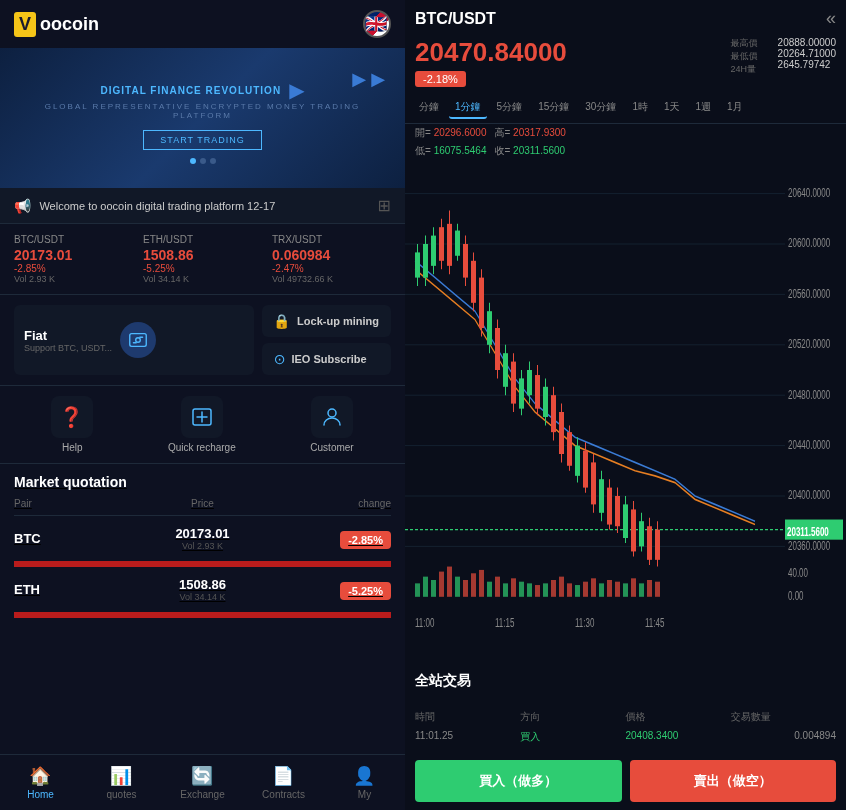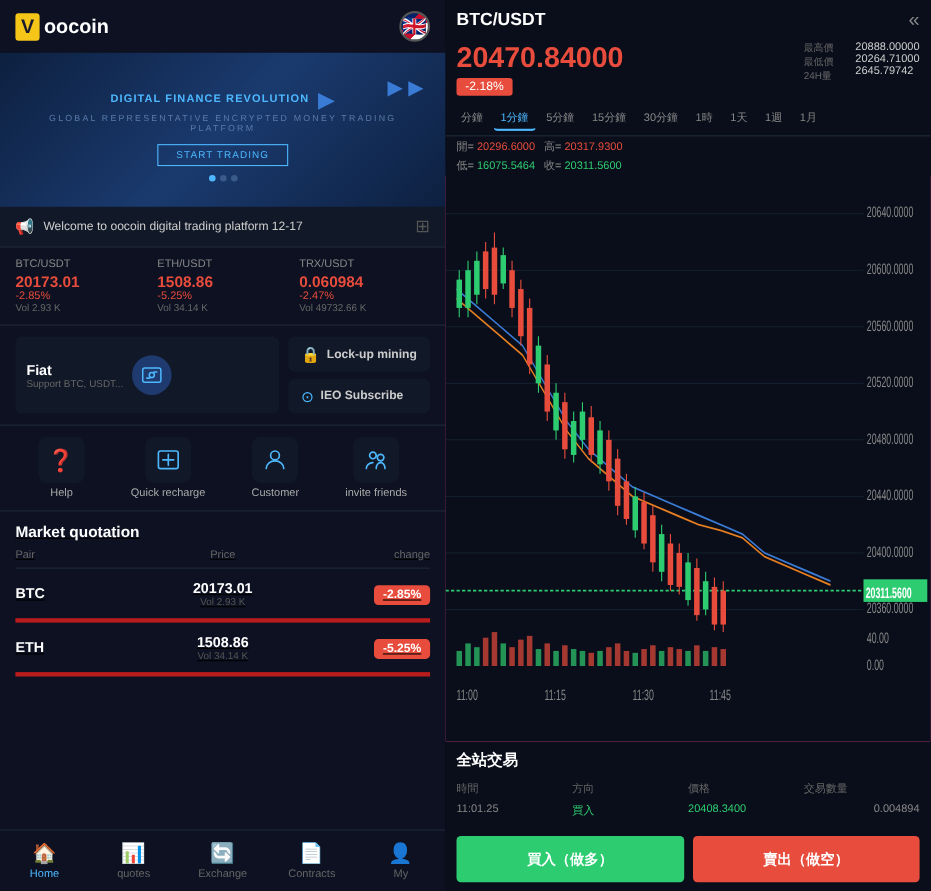--- a/index.html
+++ b/index.html
@@ -283,21 +283,21 @@
       border-bottom: 1px solid #1e2a3a;
     }
     .col-pair { flex: 1; }
     .col-price { flex: 2; text-align: center; }
     .col-change { flex: 1; text-align: right; }
 
     .market-row {
       display: flex;
       align-items: center;
       padding: 10px 0;
-      border-bottom: 4px solid #b91c1c;
+      border-bottom: 6px solid #b91c1c;
     }
     .row-pair {
       flex: 1;
       color: #fff;
       font-size: 13px;
       font-weight: bold;
     }
     .row-price-box {
       flex: 2;
       text-align: center;
@@ -461,21 +461,21 @@
 
     
     .trade-section {
       background: #0a0e1a;
       padding: 8px 10px 4px;
     }
     .trade-title {
       color: #fff;
       font-size: 14px;
       font-weight: bold;
-      margin-bottom: 10px;
+      margin-bottom: 20px;
     }
     .trade-table-header {
       display: flex;
       color: #666;
       font-size: 10px;
       margin-bottom: 6px;
     }
     .trade-col { flex: 1; }
     .trade-row {
       display: flex;
@@ -614,31 +614,20 @@
       <span class="icon-label">Quick recharge</span>
     </div>
     <div class="icon-item">
       <div class="icon-circle">
         <svg width="24" height="24" viewBox="0 0 24 24" fill="none">
           <circle cx="12" cy="8" r="4" stroke="#4db8ff" stroke-width="1.5"></circle>
           <path d="M4 20c0-4 3.6-7 8-7s8 3 8 7" stroke="#4db8ff" stroke-width="1.5" stroke-linecap="round"></path>
         </svg>
       </div>
       <span class="icon-label">Customer</span>
-    </div>
-    <div class="icon-item">
-      <div class="icon-circle">
-        <svg width="24" height="24" viewBox="0 0 24 24" fill="none">
-          <circle cx="9" cy="8" r="3" stroke="#4db8ff" stroke-width="1.5"></circle>
-          <path d="M3 20c0-3 2.7-5.5 6-5.5" stroke="#4db8ff" stroke-width="1.5" stroke-linecap="round"></path>
-          <circle cx="16" cy="10" r="3" stroke="#4db8ff" stroke-width="1.5"></circle>
-          <path d="M12 20c0-3 1.8-5.5 4-5.5s4 2.5 4 5.5" stroke="#4db8ff" stroke-width="1.5" stroke-linecap="round"></path>
-        </svg>
-      </div>
-      <span class="icon-label">invite friends</span>
     </div>
   </div>
 
   <div class="market-section">
     <div class="market-title">Market quotation</div>
     <div class="market-header">
       <span class="col-pair">Pair</span>
       <span class="col-price">Price</span>
       <span class="col-change">change</span>
     </div>

